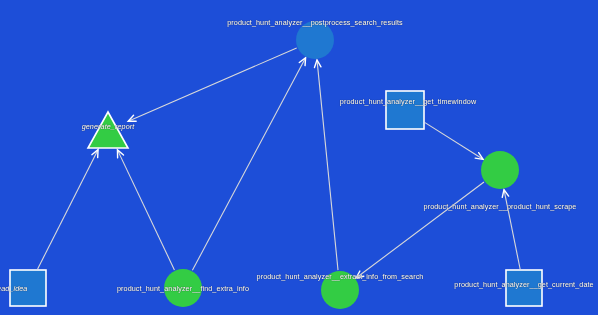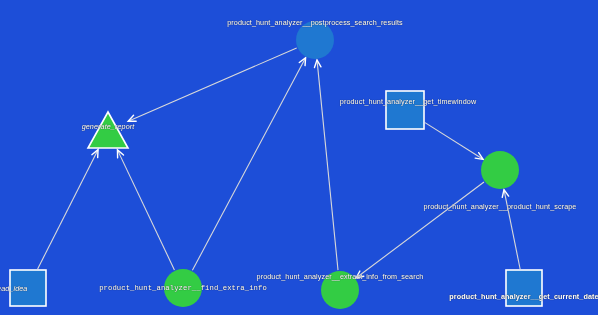--- a/index.html
+++ b/index.html
@@ -90,17 +90,17 @@
         <circle cx="340" cy="290" r="19" class="node-circle" fill="#33cc44"></circle>
         <rect x="506" y="270" width="36" height="36" class="node-square" fill="#1f78d1"></rect>
       </g>
   </svg>
   <div id="labels-layer">
       <div class="node-label" style="left: 315px; top: 22px;">product_hunt_analyzer__postprocess_search_results</div>
       <div class="node-label" style="left: 408px; top: 101px;">product_hunt_analyzer__get_timewindow</div>
       <div class="node-label" style="left: 500px; top: 162px; margin-top: 44px;">product_hunt_analyzer__product_hunt_scrape</div>
       <div class="node-label" style="left: 108px; top: 126px; font-style: italic;">generate_report</div>
       <div class="node-label" style="left: 11px; top: 288px; font-style: italic;">read_idea</div>
-      <div class="node-label" style="left: 183px; top: 288px; font-family: Liberation Mono, monospace;">product_hunt_analyzer__find_extra_info</div>
+      <div class="node-label" style="left: 183px; top: 288px;">product_hunt_analyzer__find_extra_info</div>
       <div class="node-label" style="left: 340px; top: 276px;">product_hunt_analyzer__extract_info_from_search</div>
-      <div class="node-label" style="left: 524px; top: 296px; font-weight: bold;">product_hunt_analyzer__get_current_date</div>
+      <div class="node-label" style="left: 524px; top: 284px;">product_hunt_analyzer__get_current_date</div>
     </div>
 </div>
 
 </body></html>

